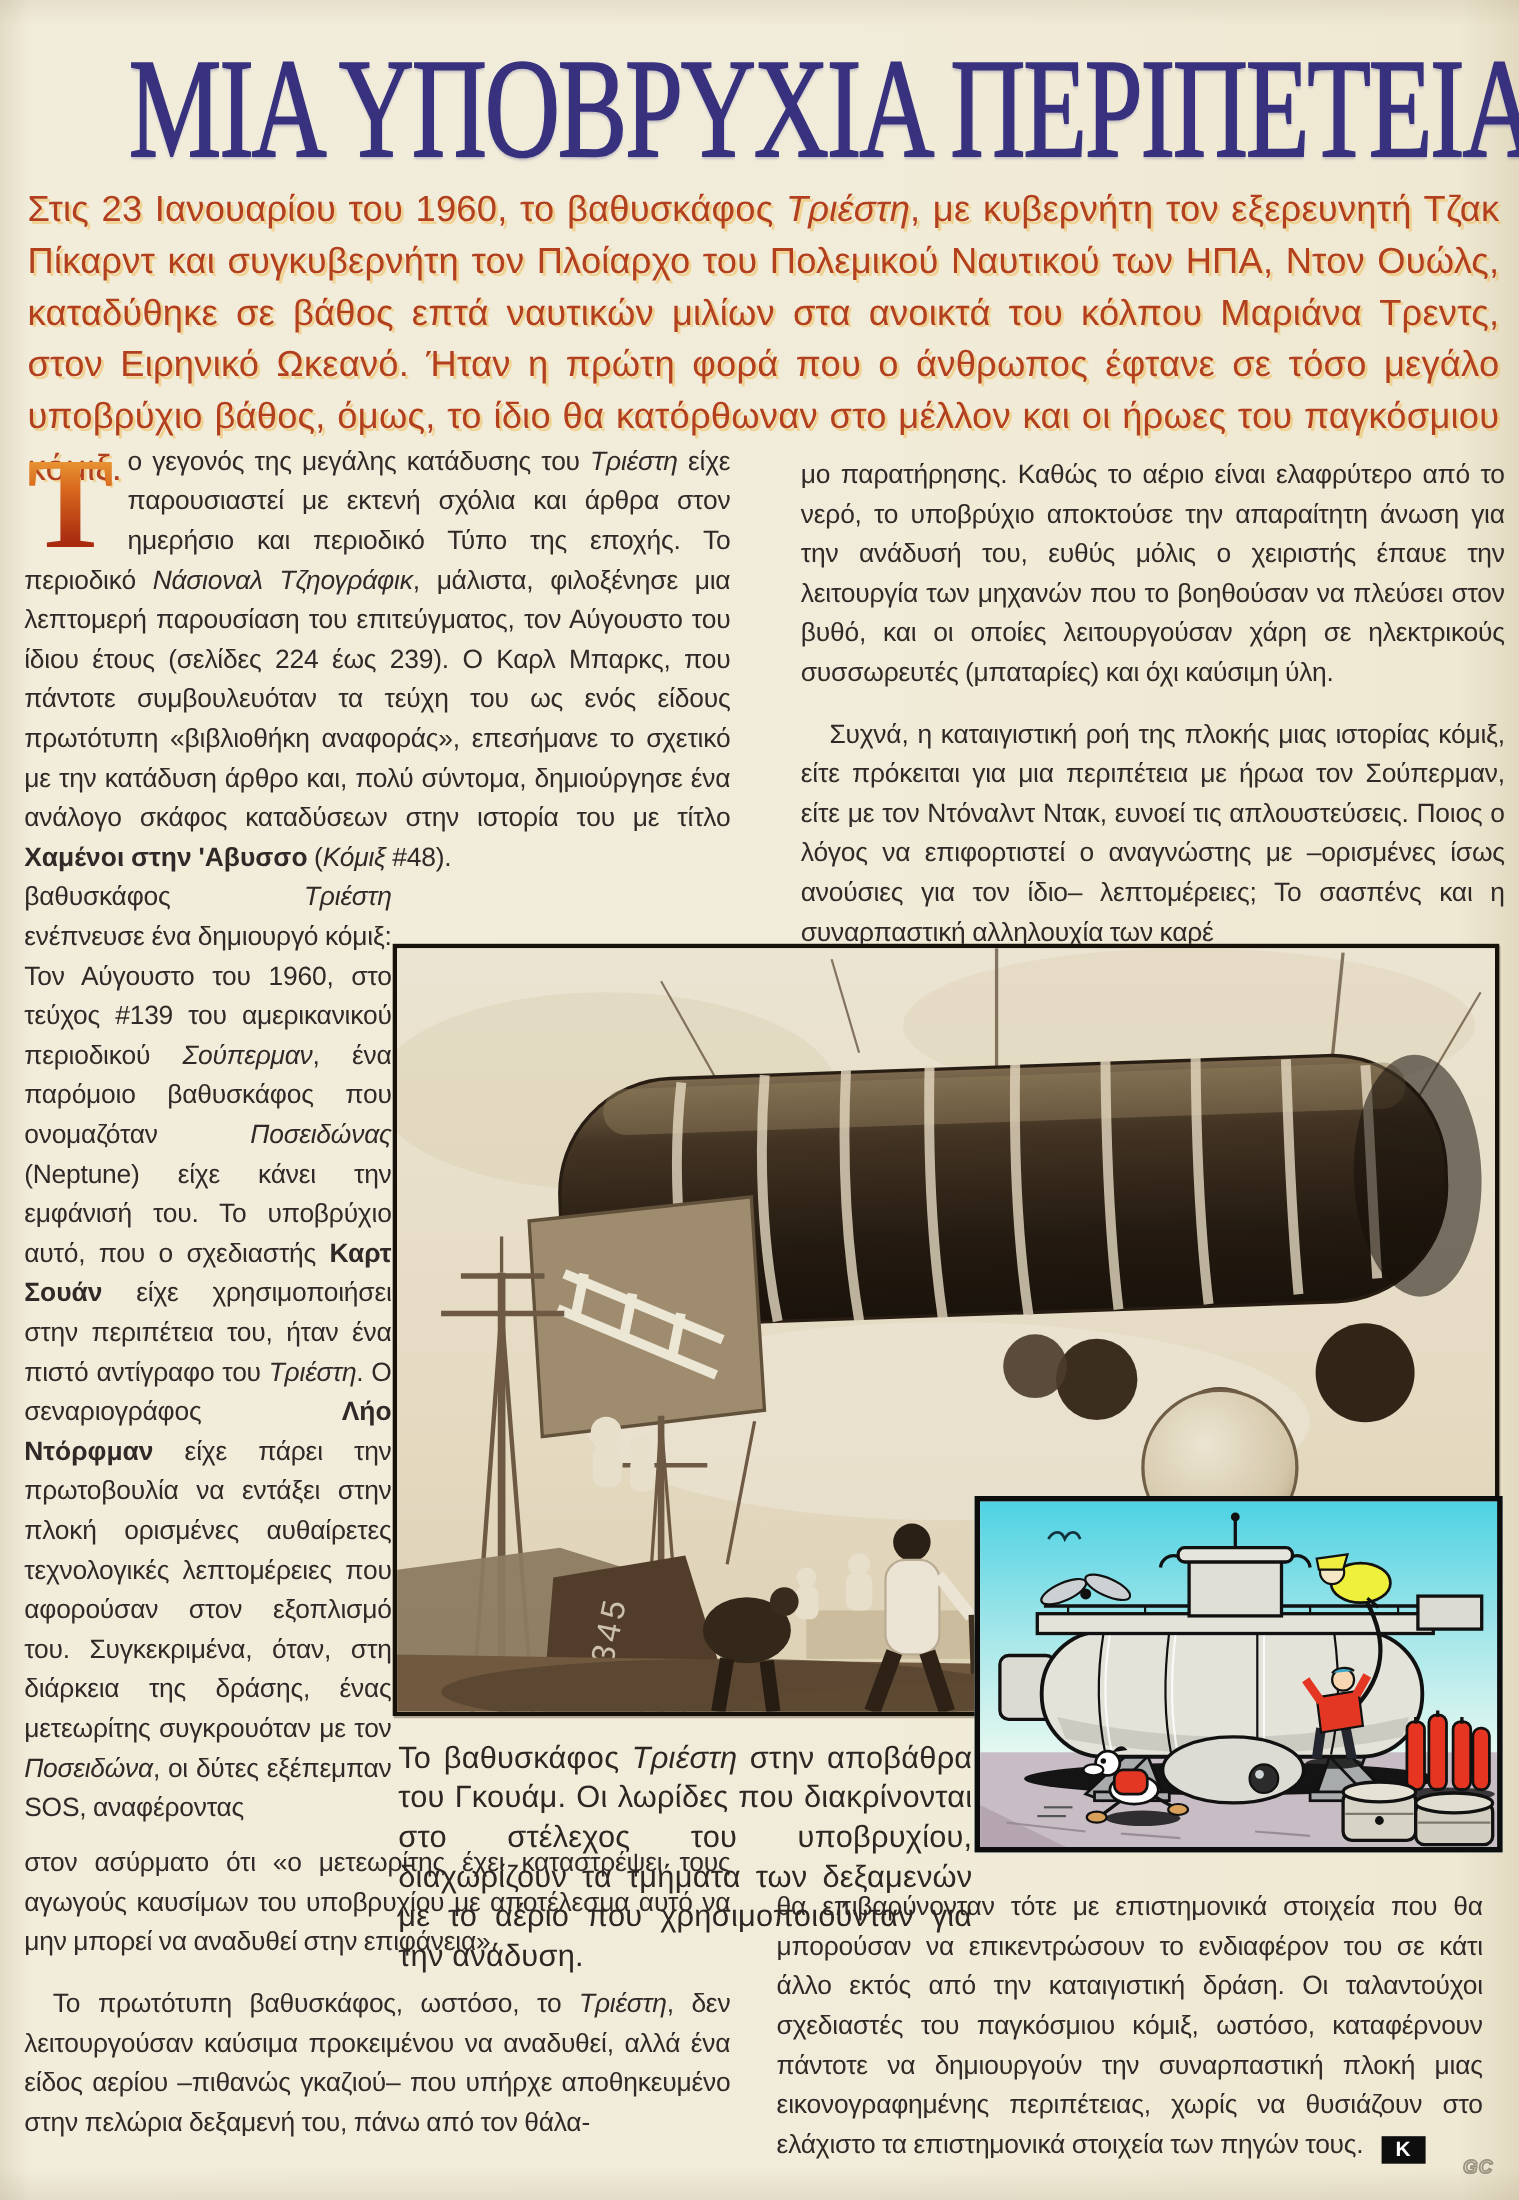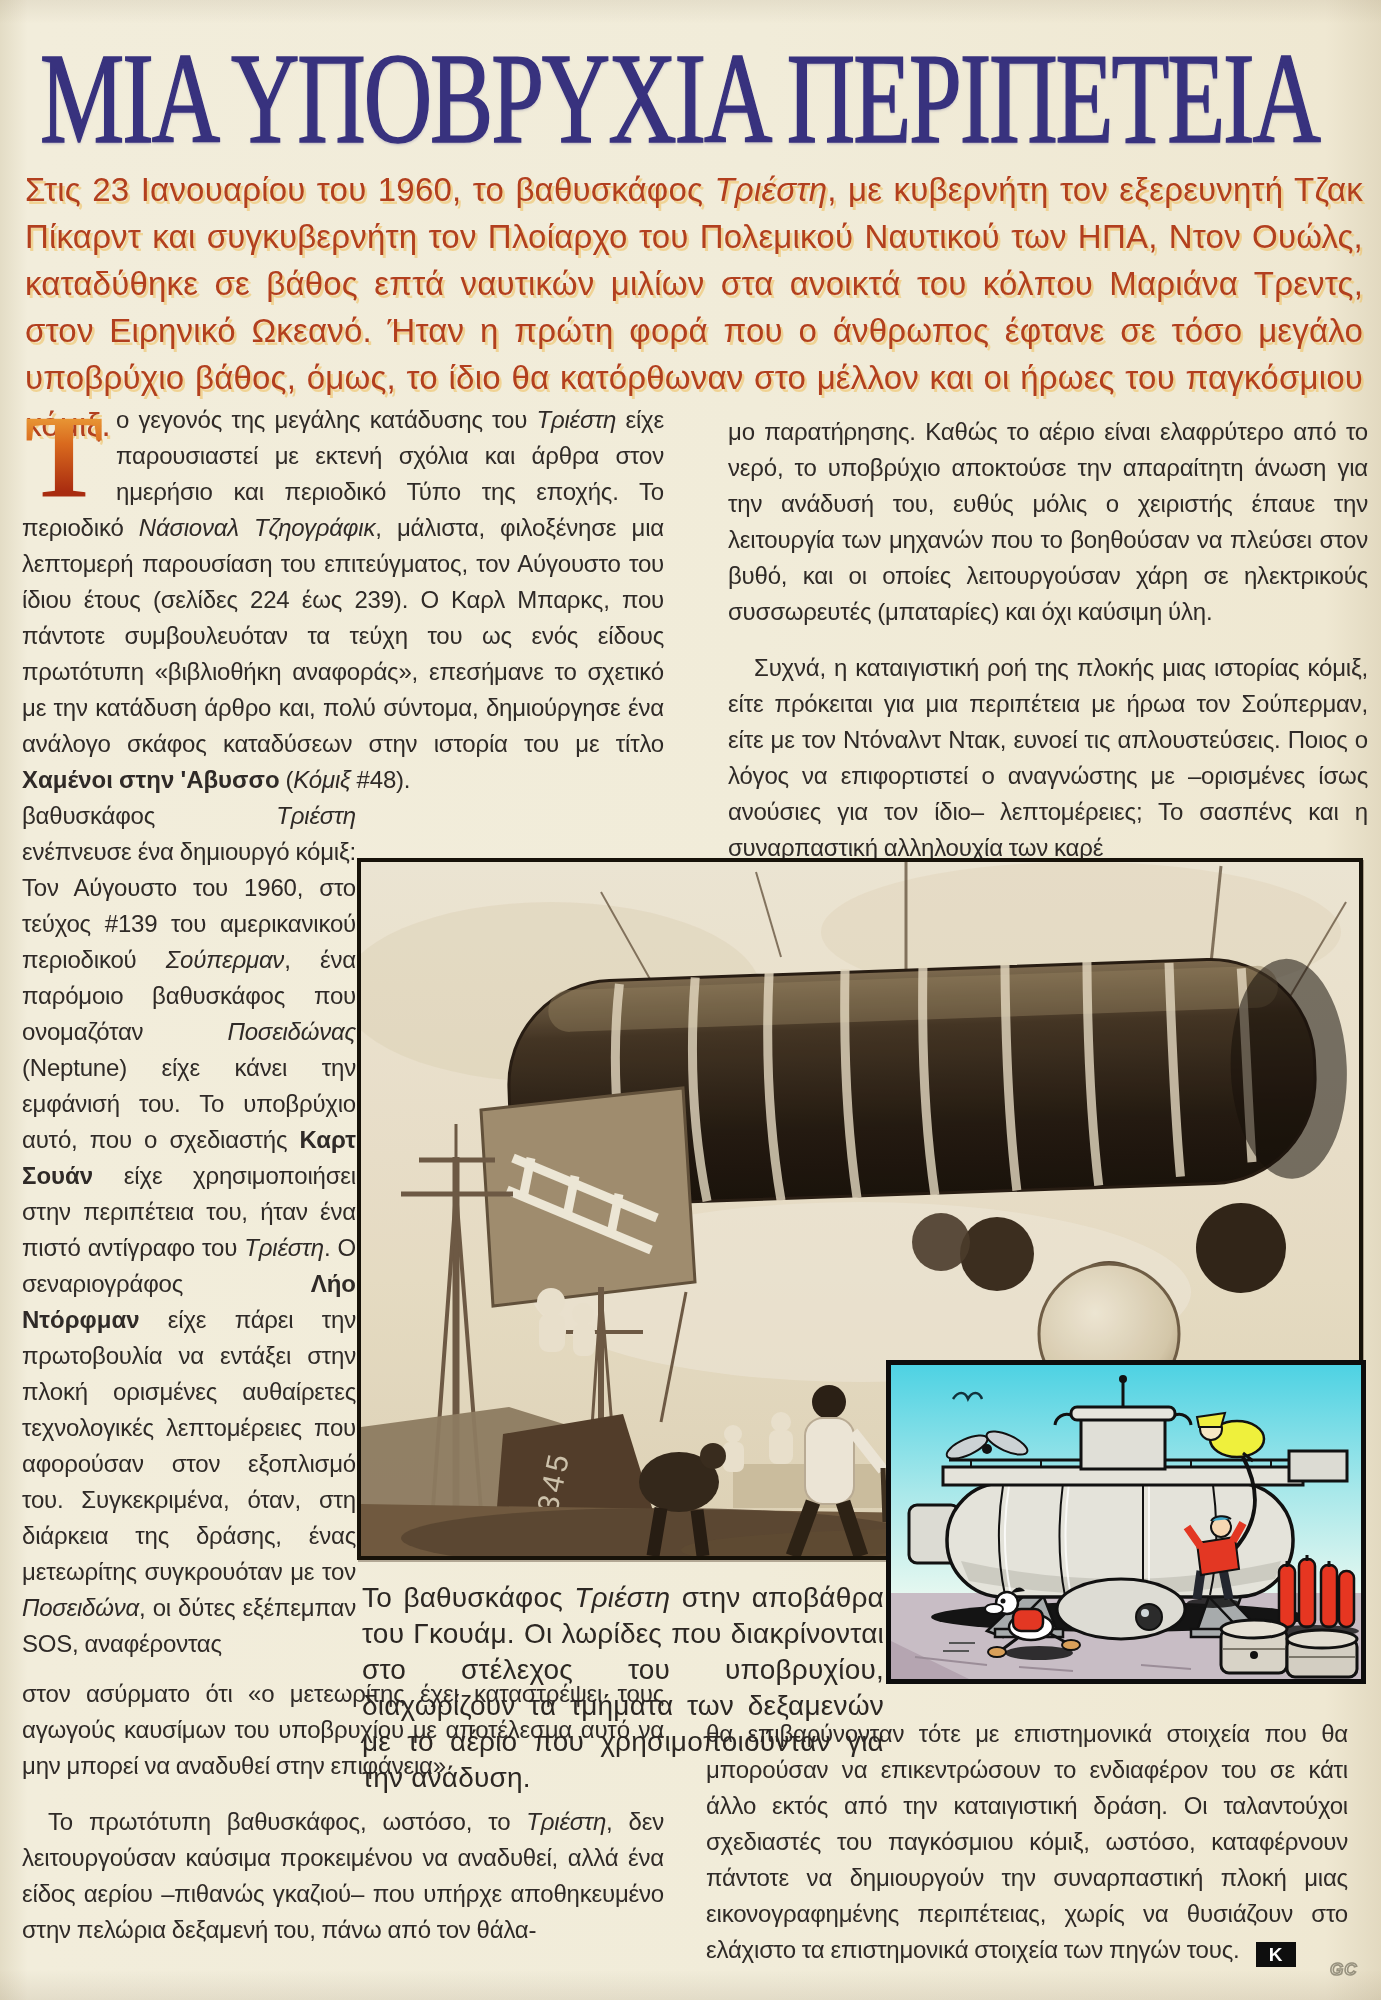--- a/index.html
+++ b/index.html
@@ -3,21 +3,21 @@
 <meta charset="utf-8">
 <style>
   html,body{margin:0;padding:0;background:#777;}
   #page{
     position:relative;width:1381px;height:2000px;overflow:hidden;
     background:linear-gradient(90deg,#e3dcc5 0,#f2eddb 2%,#f1ecd9 55%,#efe8d2 96%,#e2d9c0 100%);
     font-family:"Liberation Sans",sans-serif;color:#2f2a27;
   }
   #page::before{content:"";position:absolute;inset:0;pointer-events:none;
     background:linear-gradient(180deg,rgba(120,100,70,.10) 0,rgba(0,0,0,0) 1.2%,rgba(0,0,0,0) 98.5%,rgba(120,100,70,.12) 100%);}
-  .title-wrap{position:absolute;left:40px;top:24px;width:1332px;height:150px;}
+  .title-wrap{position:absolute;left:24px;top:24px;width:1332px;height:150px;text-align:right;}
   .title-wrap h1{
     margin:0;font-family:"Liberation Serif",serif;font-weight:400;
     font-size:92px;letter-spacing:-2px;white-space:nowrap;color:#38327e;
     -webkit-text-stroke:1.2px #38327e;
     transform:scale(1.03,1.40);transform-origin:0 0;
     text-shadow:0 2px 2px rgba(56,50,126,.25);
   }
   .intro{
     position:absolute;left:25px;top:166px;width:1338px;
     font-size:33px;line-height:47px;text-align:justify;

